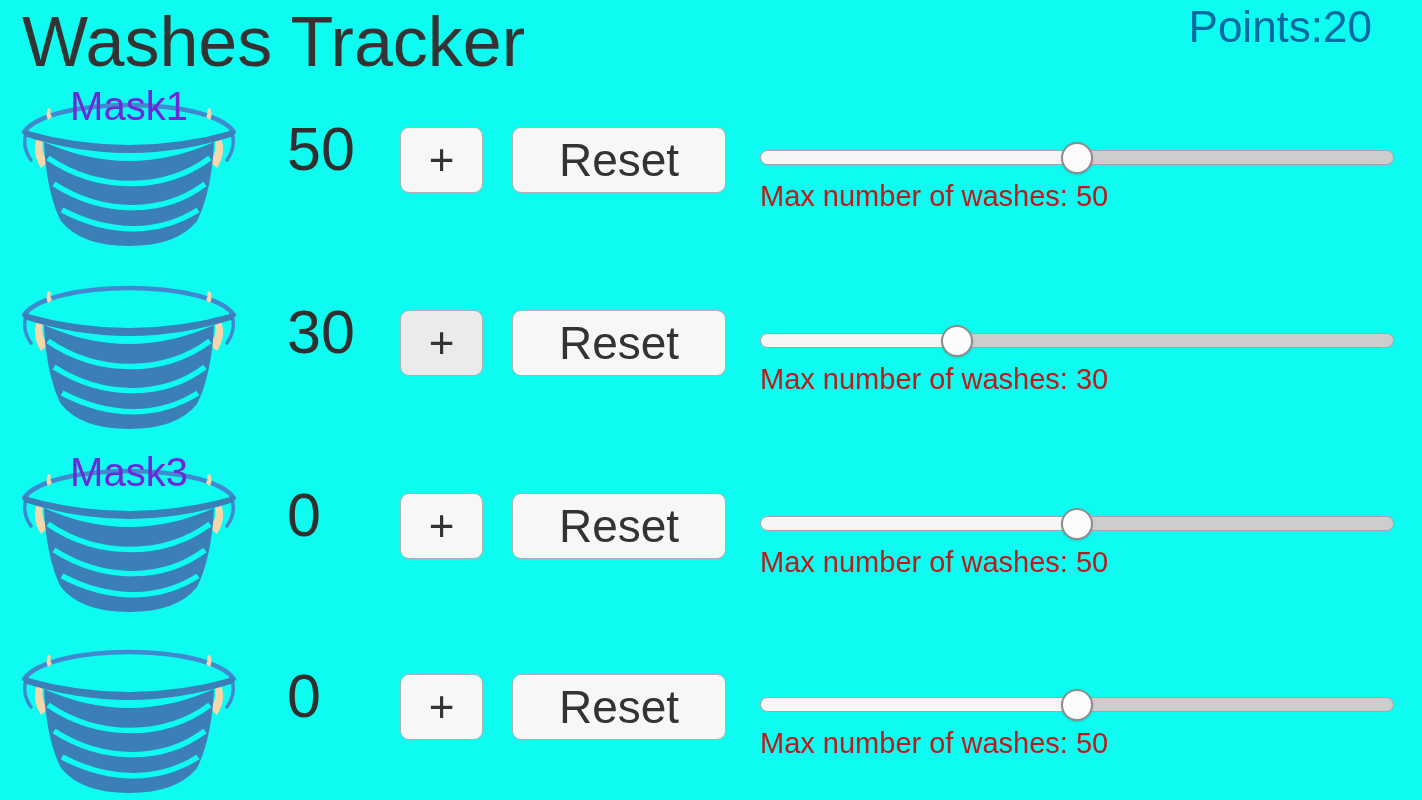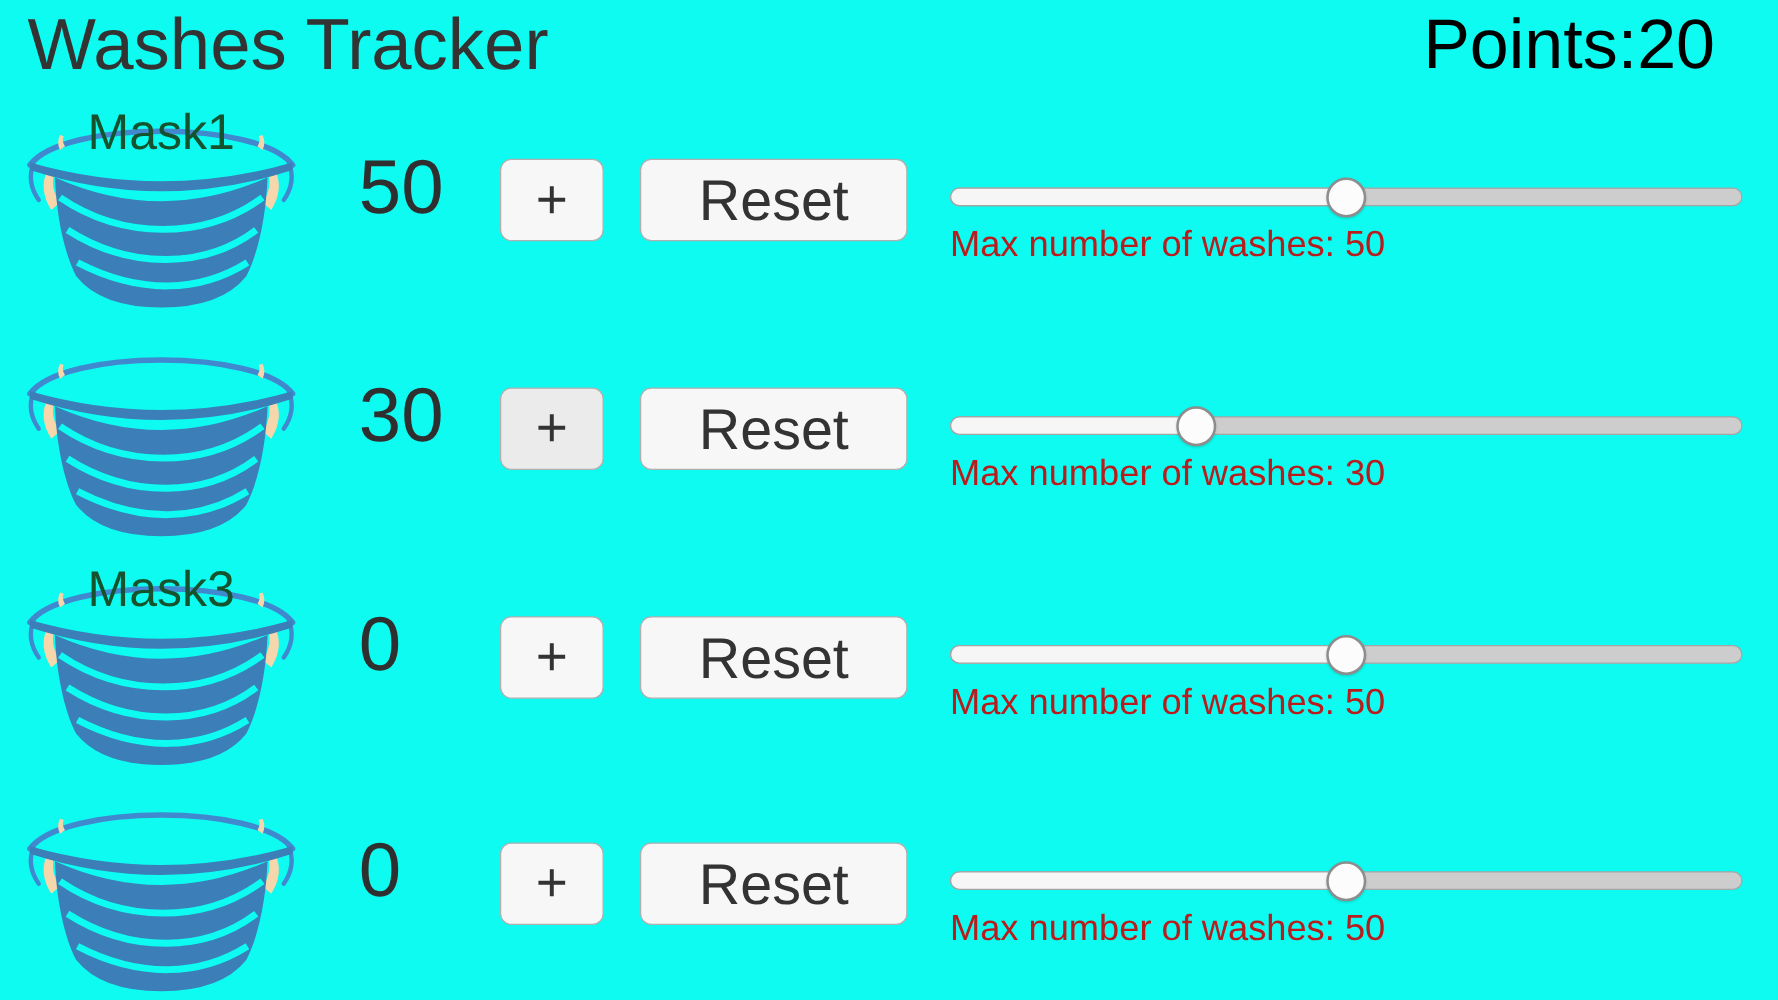--- a/index.html
+++ b/index.html
@@ -2,30 +2,30 @@
 <html><head>
 <meta charset="utf-8">
 <style>
   html,body{margin:0;padding:0;}
   body{
     width:1422px;height:800px;position:relative;overflow:hidden;
     background:#0dfbf0;
     font-family:"Liberation Sans", sans-serif;
     color:#333;
   }
-  .title{position:absolute;left:22px;top:2px;font-size:58px;color:#333;}
-  .points{position:absolute;right:50px;top:2px;font-size:56px;color:#000000;display:flex;}
+  .title{position:absolute;left:22px;top:2px;font-size:70px;color:#333;}
+  .points{position:absolute;right:50px;top:2px;font-size:44px;color:#0369a1;display:flex;}
 
   .row{position:absolute;left:0;width:1422px;height:183px;}
 
   .mask-wrap{position:absolute;left:14px;top:0;width:230px;height:170px;}
   .mask-wrap svg{display:block;width:230px;height:170px;}
   .mask-label{
     position:absolute;left:14px;top:6px;width:230px;text-align:center;
-    font-size:40px;color:#14532d;z-index:2;
+    font-size:40px;color:#6d28d9;z-index:2;
   }
 
   .count{position:absolute;left:287px;top:38px;font-size:61px;line-height:66px;color:#2f2f2f;}
 
   .btn{
     position:absolute;top:49px;height:66px;box-sizing:border-box;
     background:#f7f7f7;border:1px solid #b0b0b0;border-radius:9px;color:#333;
     display:flex;align-items:center;justify-content:center;
     font-family:"Liberation Sans", sans-serif;cursor:pointer;padding:0;
   }

